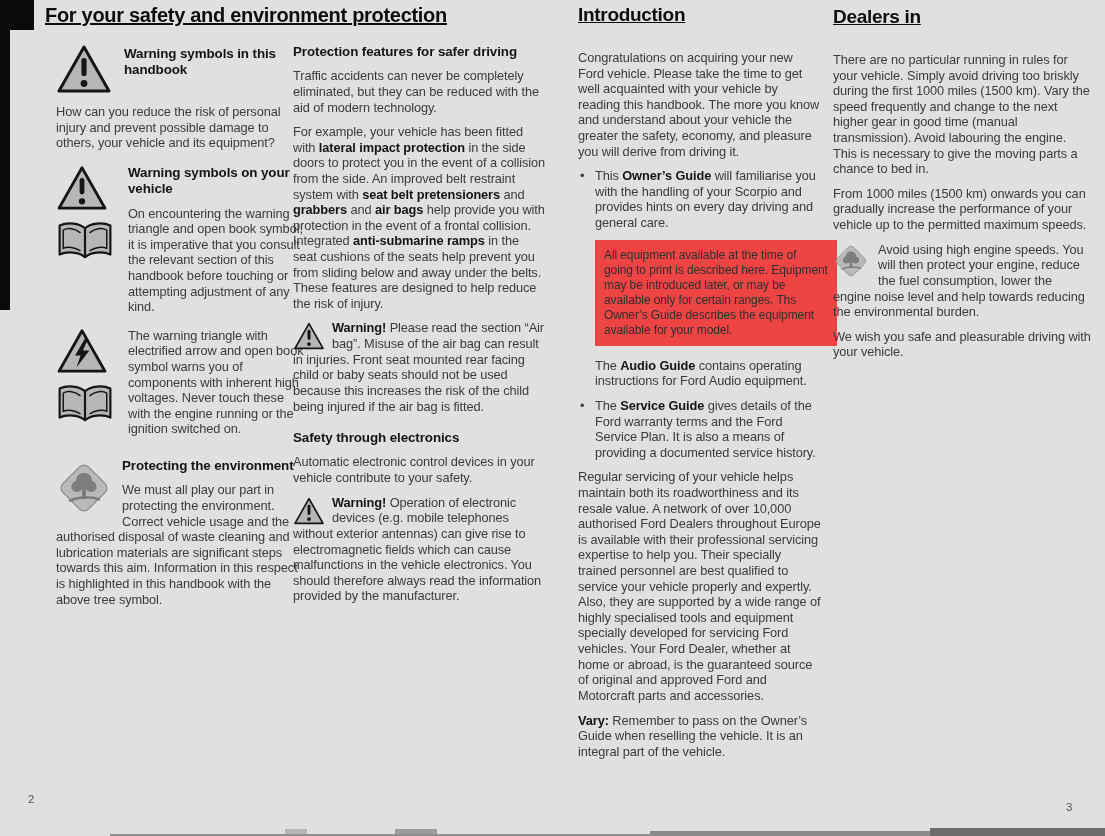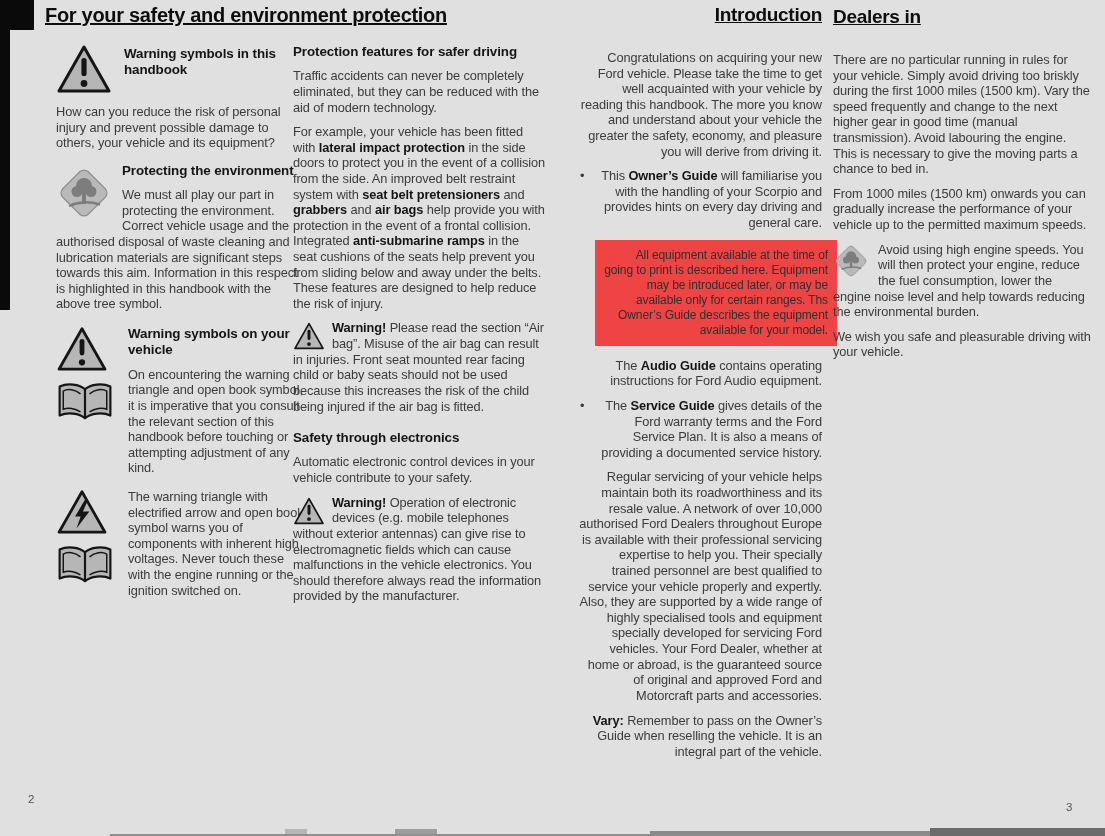--- a/index.html
+++ b/index.html
@@ -10,21 +10,21 @@
   }
   .p  { font-size:12.8px; line-height:1.22; margin:0 0 9px 0; }
   .h2 { font-size:13.4px; font-weight:bold; color:#141414; line-height:1.22; margin:0 0 8px 0; }
   .h1 { font-size:20px; font-weight:bold; color:#0d0d0d; letter-spacing:-0.3px;text-decoration:underline; }
   .b  { font-weight:bold; color:#141414; }
 
   .abs { position:absolute; }
   .col { position:absolute; top:44px; }
   #col1 { left:28px;  width:249px;margin-left:28px; }
   #col2 { left:293px; width:253px; }
-  #col3 { left:578px; width:244px; top:4px;text-align:right; }
+  #col3 { left:578px; width:244px; top:4px; }
   #col4 { left:833px; width:258px; top:6px; }
 
   #title-safety { left:45px; top:4px; width:510px; }
   #title-intro  { font-size:19px; margin:0 0 24px 0; }
   #title-running{ font-size:19px; margin:0 0 24px 0; }
 
   .iconrow { display:flex; align-items:flex-start; margin-bottom:10px; }
   .iconrow .h2 { margin:2px 0 0 12px; }
 
   .gutterrow { display:flex; align-items:flex-start; }
@@ -104,56 +104,56 @@
   <div class="col" id="col1">
 
     <div class="iconrow">
       <svg width="56" height="50" viewBox="0 0 56 50">
           <use href="#tpl-warning-triangle"></use>
         </svg>
       <div class="h2" style="width:160px">Warning symbols in this handbook</div>
     </div>
     <p class="p">How can you reduce the risk of personal injury and prevent possible damage to others, your vehicle and its equipment?</p>
 
+    <div style="margin-top:14px">
+      <div class="gutterrow">
+        <div class="gutter">
+          <svg width="52" height="46" viewBox="0 0 56 50">
+              <use href="#tpl-warning-triangle"></use>
+            </svg>
+          <svg width="58" height="44" viewBox="0 0 64 46" style="margin-top:8px">
+              <use href="#tpl-open-book"></use>
+            </svg>
+        </div>
+        <div class="guttertext">
+          <div class="h2">Warning symbols on your vehicle</div>
+          <p class="p">On encountering the warning triangle and open book symbol, it is imperative that you consult the relevant section of this handbook before touching or attempting adjustment of any kind.</p>
+        </div>
+      </div>
+      <div class="gutterrow" style="margin-top:4px">
+        <div class="gutter">
+          <svg width="52" height="46" viewBox="0 0 56 50">
+              <use href="#tpl-hv-triangle"></use>
+            </svg>
+          <svg width="58" height="44" viewBox="0 0 64 46" style="margin-top:8px">
+              <use href="#tpl-open-book"></use>
+            </svg>
+        </div>
+        <div class="guttertext">
+          <p class="p">The warning triangle with electrified arrow and open book symbol warns you of components with inherent high voltages. Never touch these with the engine running or the ignition switched on.</p>
+        </div>
+      </div>
+    </div>
+
     <div style="margin-top:12px">
       <svg class="env-icon" width="56" height="56" viewBox="0 0 56 56">
           <use href="#tpl-tree"></use>
         </svg>
       <div class="h2">Protecting the environment</div>
       <p class="p">We must all play our part in protecting the environment. Correct vehicle usage and the authorised disposal of waste cleaning and lubrication materials are significant steps towards this aim. Information in this respect is highlighted in this handbook with the above tree symbol.</p>
-    </div>
-
-    <div style="margin-top:14px">
-      <div class="gutterrow">
-        <div class="gutter">
-          <svg width="52" height="46" viewBox="0 0 56 50">
-              <use href="#tpl-warning-triangle"></use>
-            </svg>
-          <svg width="58" height="44" viewBox="0 0 64 46" style="margin-top:8px">
-              <use href="#tpl-open-book"></use>
-            </svg>
-        </div>
-        <div class="guttertext">
-          <div class="h2">Warning symbols on your vehicle</div>
-          <p class="p">On encountering the warning triangle and open book symbol, it is imperative that you consult the relevant section of this handbook before touching or attempting adjustment of any kind.</p>
-        </div>
-      </div>
-      <div class="gutterrow" style="margin-top:4px">
-        <div class="gutter">
-          <svg width="52" height="46" viewBox="0 0 56 50">
-              <use href="#tpl-hv-triangle"></use>
-            </svg>
-          <svg width="58" height="44" viewBox="0 0 64 46" style="margin-top:8px">
-              <use href="#tpl-open-book"></use>
-            </svg>
-        </div>
-        <div class="guttertext">
-          <p class="p">The warning triangle with electrified arrow and open book symbol warns you of components with inherent high voltages. Never touch these with the engine running or the ignition switched on.</p>
-        </div>
-      </div>
     </div>
   </div>
 
   <div class="col" id="col2">
     <div class="h2">Protection features for safer driving</div>
     <p class="p">Traffic accidents can never be completely eliminated, but they can be reduced with the aid of modern technology.</p>
     <p class="p"><span>For example, your vehicle has been fitted with </span><span class="b">lateral impact protection</span><span> in the side doors to protect you in the event of a collision from the side. An improved belt restraint system with </span><span class="b">seat belt pretensioners</span><span> and </span><span class="b">grabbers</span><span> and </span><span class="b">air bags</span><span> help provide you with protection in the event of a frontal collision. Integrated </span><span class="b">anti-submarine ramps</span><span> in the seat cushions of the seats help prevent you from sliding below and away under the belts. These features are designed to help reduce the risk of injury.</span></p>
 
     <p class="p">
       <svg class="warn-float" width="32" height="28" viewBox="0 0 56 50">

